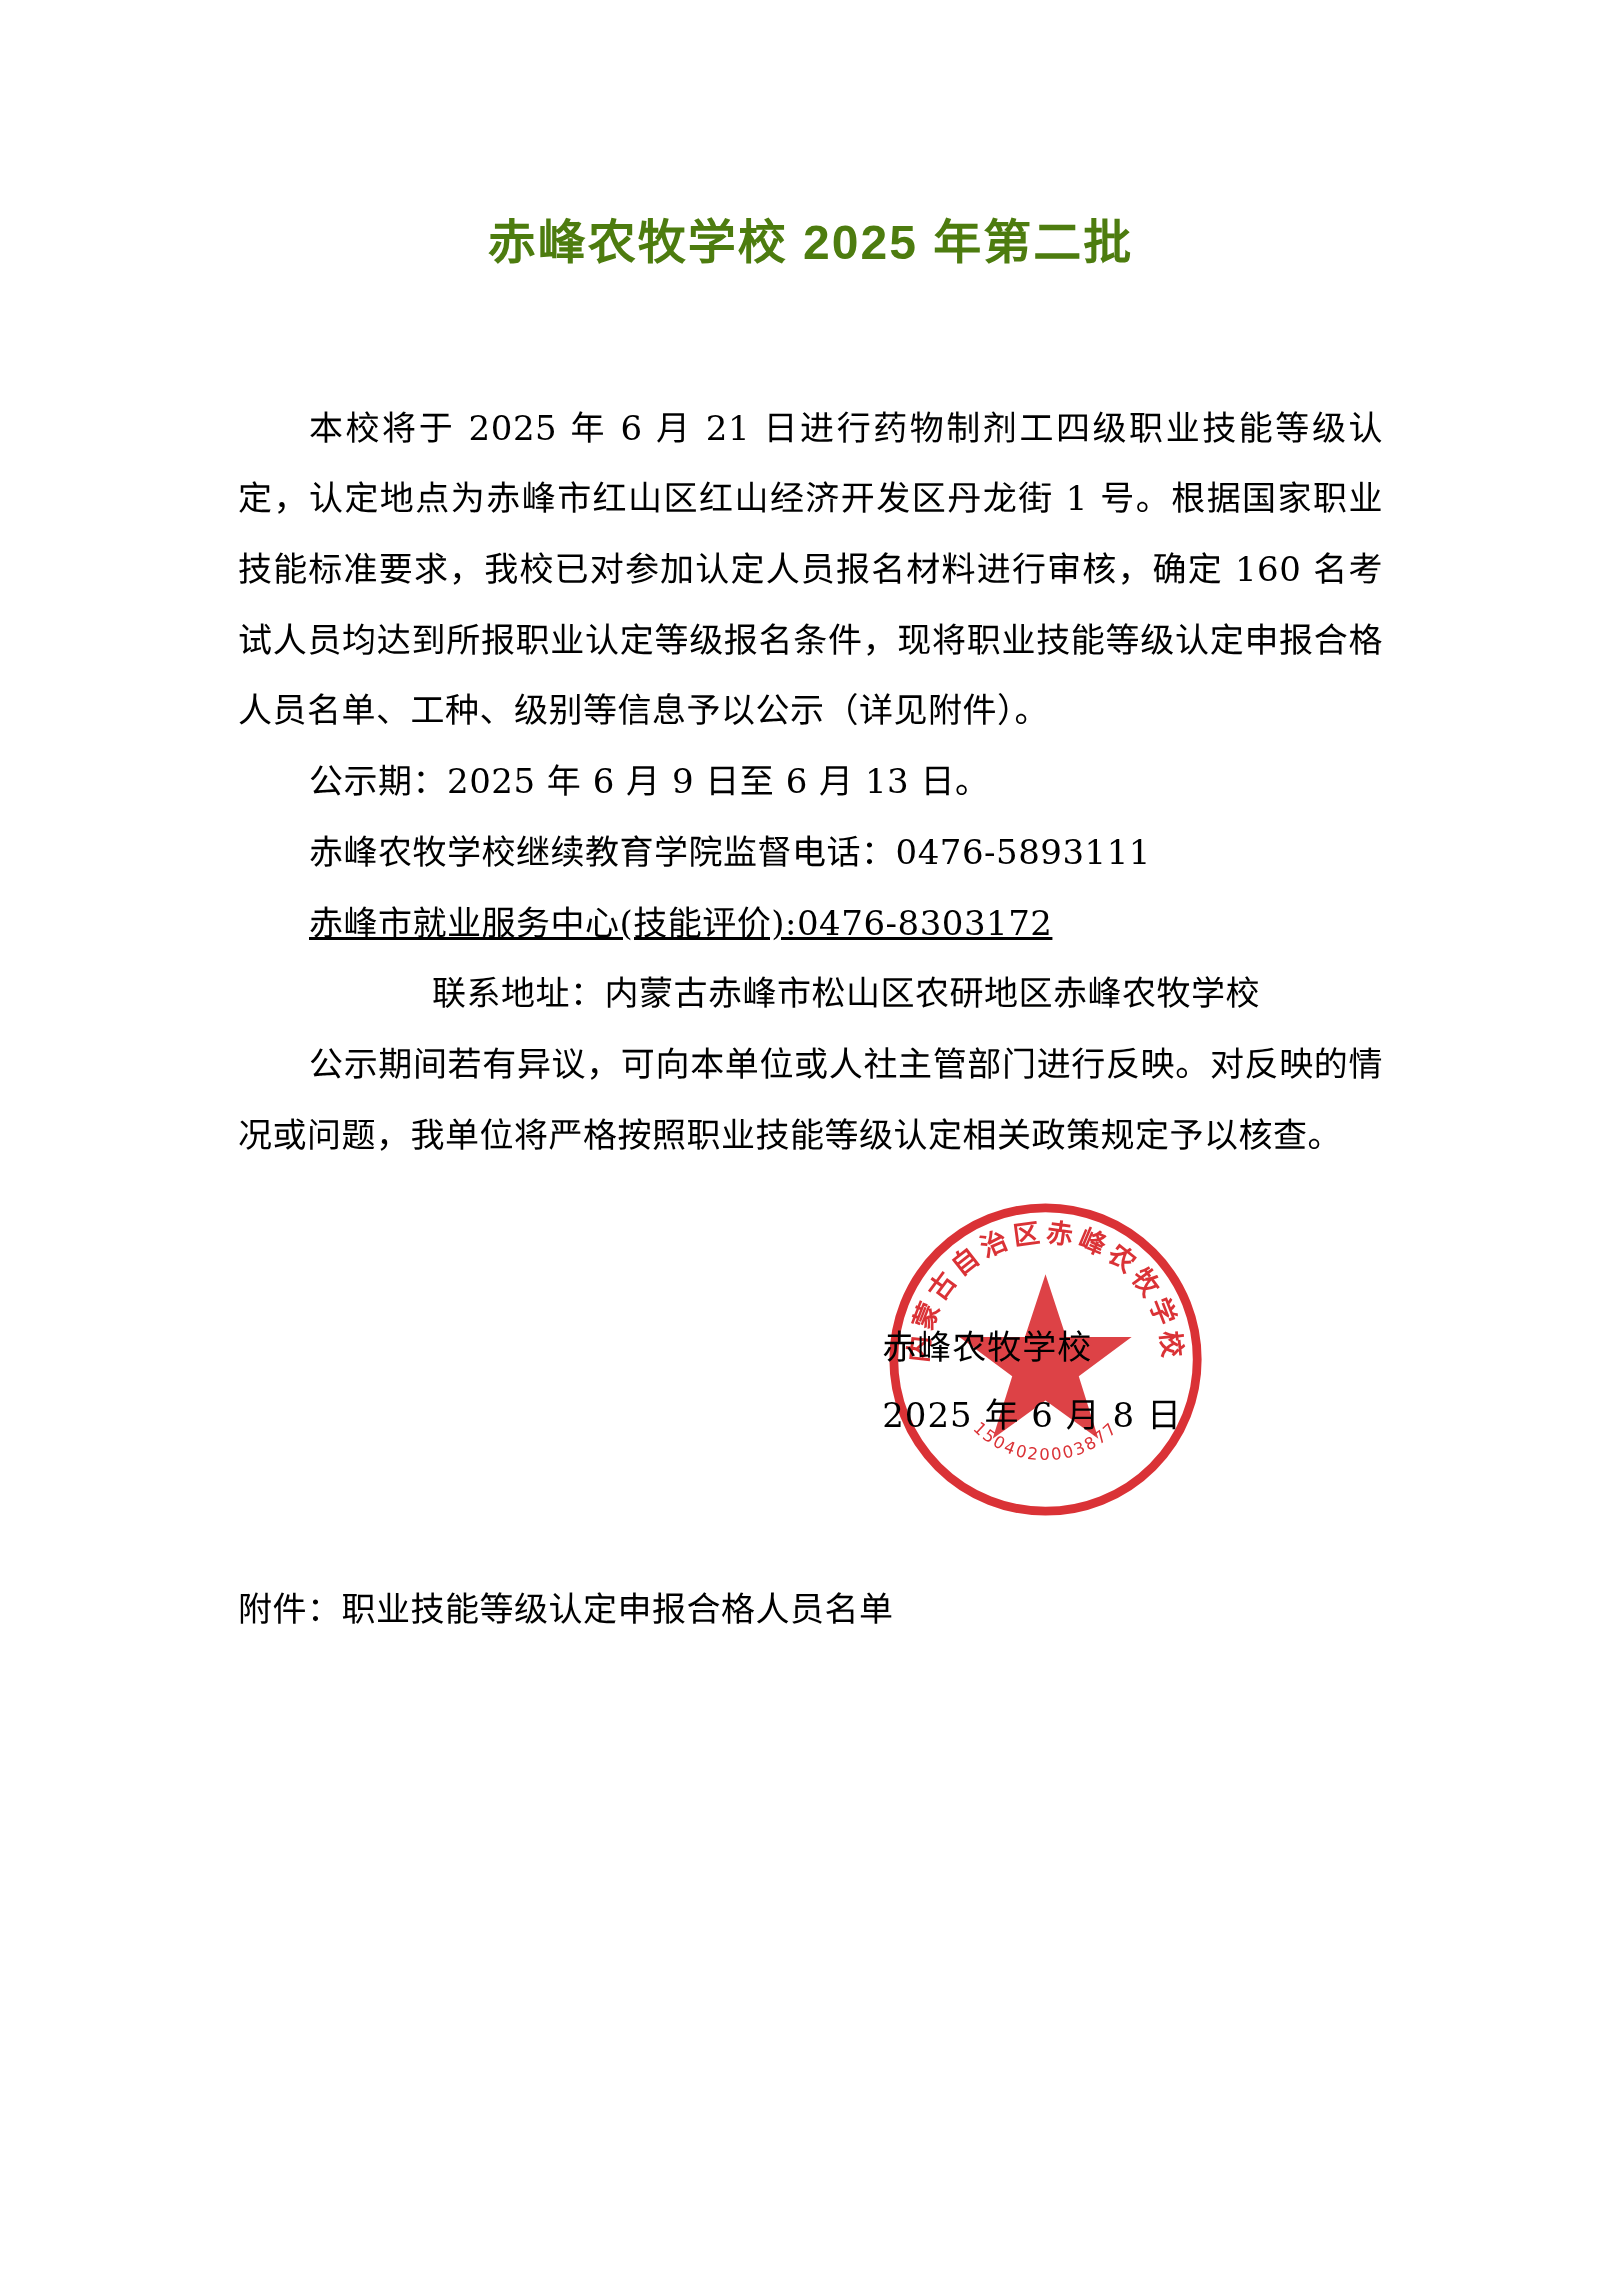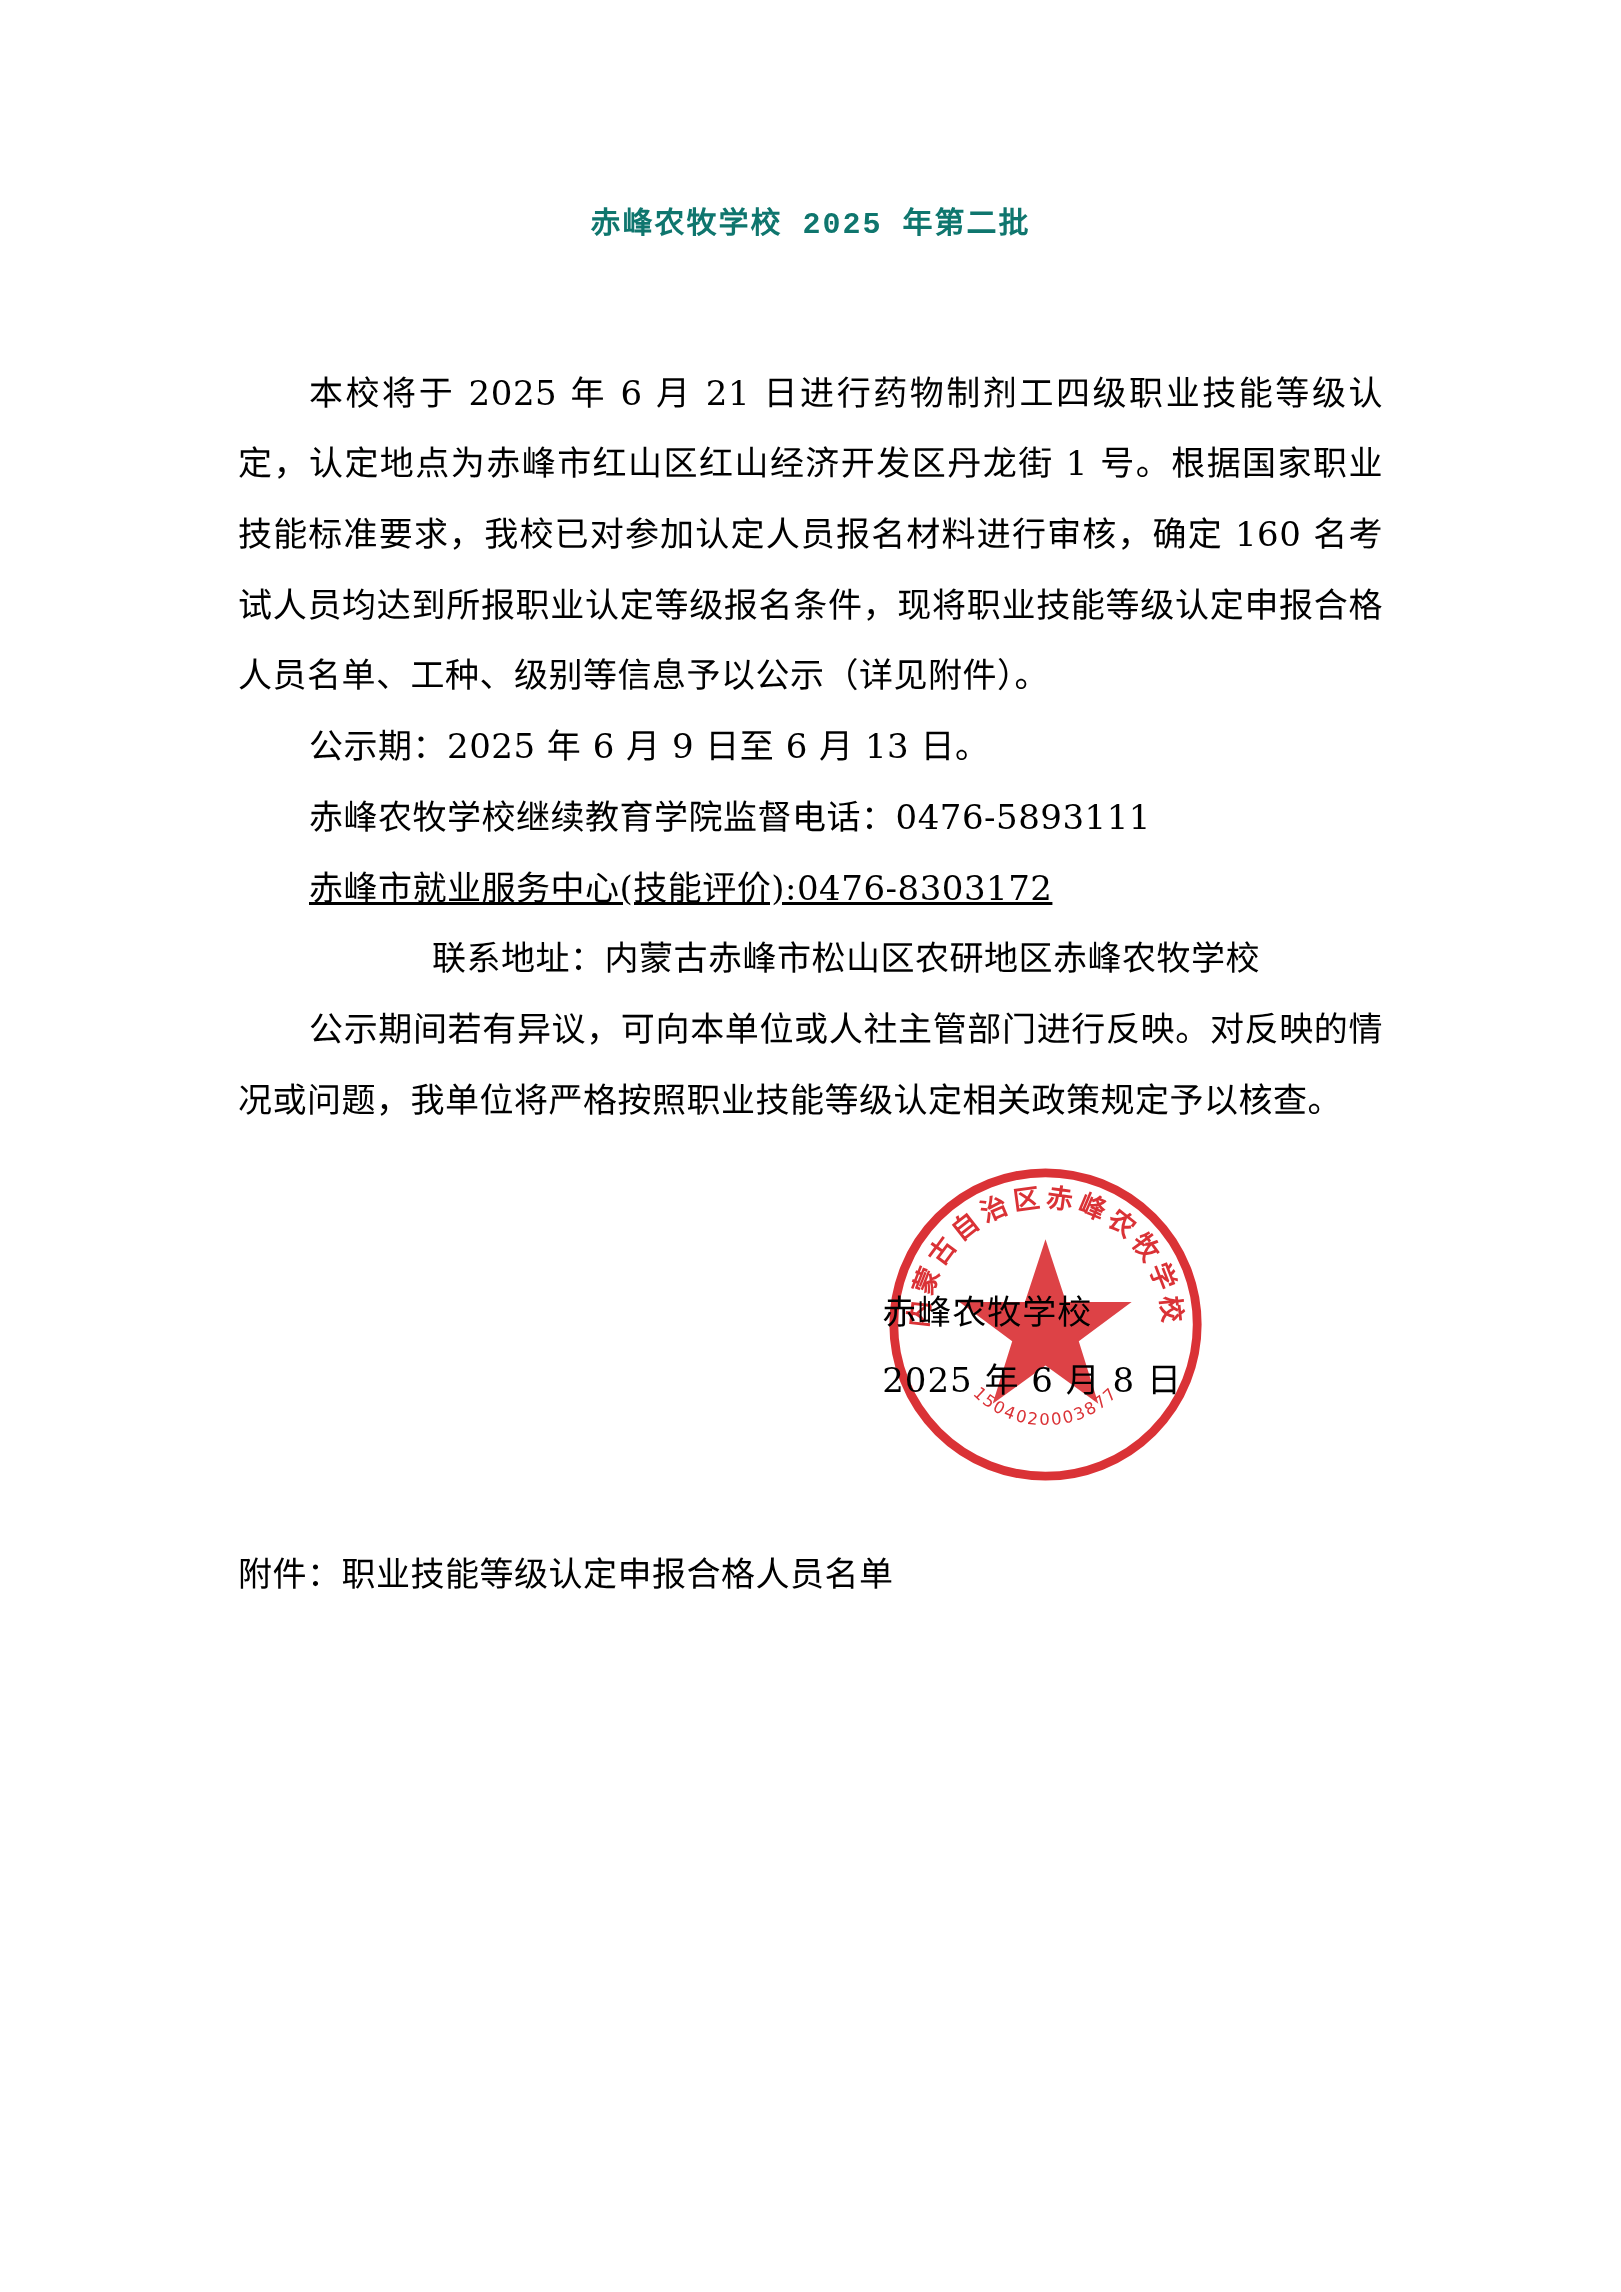--- a/index.html
+++ b/index.html
@@ -24,26 +24,26 @@
     height: 2293px;
     box-sizing: border-box;
     padding: 0;
   }
 
   .title-block {
     margin-top: 196px;
     text-align: center;
   }
   .title-line {
-    font-family: Liberation Mono, monospace;
+    font-family: Liberation Sans, sans-serif;
     font-weight: bold;
-    font-size: 30px;
+    font-size: 48px;
     letter-spacing: 2px;
     line-height: 1.95;
-    color: #0f766e;
+    color: #4d7c0f;
   }
 
   .body-block {
     margin-top: 103px;
     padding-left: 238px;
     padding-right: 238px;
   }
 
   .para {
     font-size: 34px;

